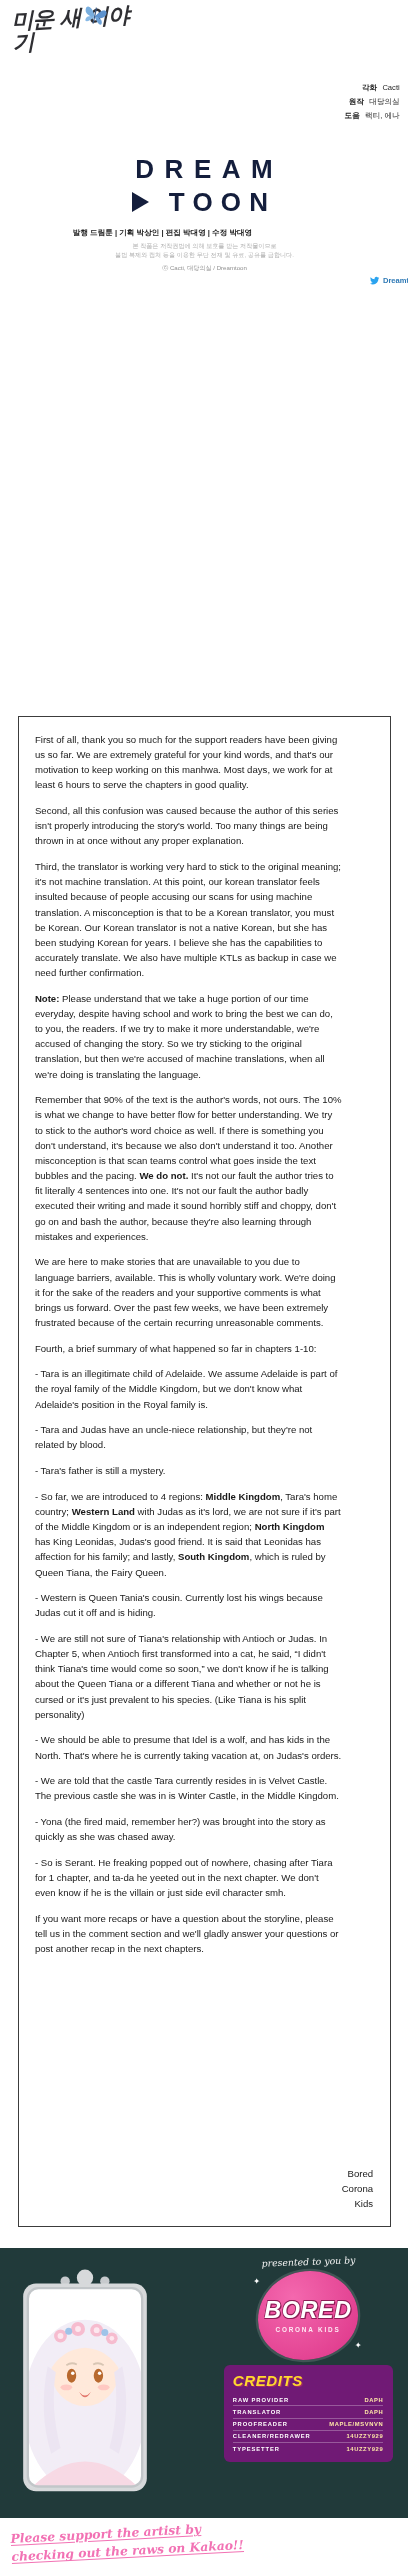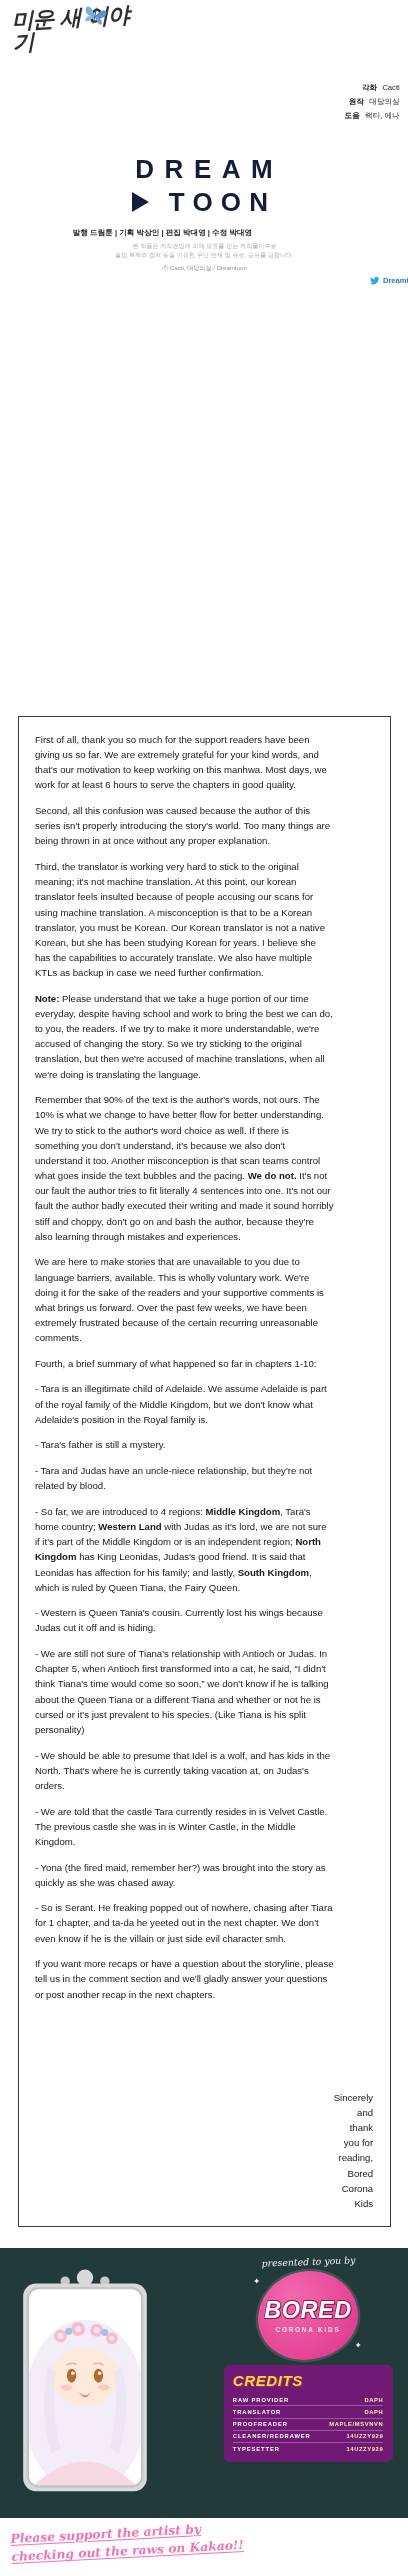--- a/index.html
+++ b/index.html
@@ -130,33 +130,32 @@
   <section class="letter-box">
     <div id="letter-body">
         <p><span>First of all, thank you so much for the support readers have been giving us so far. We are extremely grateful for your kind words, and that's our motivation to keep working on this manhwa. Most days, we work for at least 6 hours to serve the chapters in good quality.</span></p>
         <p><span>Second, all this confusion was caused because the author of this series isn't properly introducing the story's world. Too many things are being thrown in at once without any proper explanation.</span></p>
         <p><span>Third, the translator is working very hard to stick to the original meaning; it's not machine translation. At this point, our korean translator feels insulted because of people accusing our scans for using machine translation. A misconception is that to be a Korean translator, you must be Korean. Our Korean translator is not a native Korean, but she has been studying Korean for years. I believe she has the capabilities to accurately translate. We also have multiple KTLs as backup in case we need further confirmation.</span></p>
         <p><span></span><b>Note:</b><span> Please understand that we take a huge portion of our time everyday, despite having school and work to bring the best we can do, to you, the readers. If we try to make it more understandable, we're accused of changing the story. So we try sticking to the original translation, but then we're accused of machine translations, when all we're doing is translating the language.</span></p>
         <p><span>Remember that 90% of the text is the author's words, not ours. The 10% is what we change to have better flow for better understanding. We try to stick to the author's word choice as well. If there is something you don't understand, it's because we also don't understand it too. Another misconception is that scan teams control what goes inside the text bubbles and the pacing. </span><b>We do not.</b><span> It's not our fault the author tries to fit literally 4 sentences into one. It's not our fault the author badly executed their writing and made it sound horribly stiff and choppy, don't go on and bash the author, because they're also learning through mistakes and experiences.</span></p>
         <p><span>We are here to make stories that are unavailable to you due to language barriers, available. This is wholly voluntary work. We're doing it for the sake of the readers and your supportive comments is what brings us forward. Over the past few weeks, we have been extremely frustrated because of the certain recurring unreasonable comments.</span></p>
         <p><span>Fourth, a brief summary of what happened so far in chapters 1-10:</span></p>
         <p><span>- Tara is an illegitimate child of Adelaide. We assume Adelaide is part of the royal family of the Middle Kingdom, but we don't know what Adelaide's position in the Royal family is.</span></p>
+        <p><span>- Tara and Judas have an uncle-niece relationship, but they're not related by blood.</span></p>
         <p><span>- Tara's father is still a mystery.</span></p>
-        <p><span>- Tara and Judas have an uncle-niece relationship, but they're not related by blood.</span></p>
         <p><span>- So far, we are introduced to 4 regions: </span><b>Middle Kingdom</b><span>, Tara's home country; </span><b>Western Land</b><span> with Judas as it's lord, we are not sure if it's part of the Middle Kingdom or is an independent region; </span><b>North Kingdom</b><span> has King Leonidas, Judas's good friend. It is said that Leonidas has affection for his family; and lastly, </span><b>South Kingdom</b><span>, which is ruled by Queen Tiana, the Fairy Queen.</span></p>
         <p><span>- Western is Queen Tania's cousin. Currently lost his wings because Judas cut it off and is hiding.</span></p>
         <p><span>- We are still not sure of Tiana's relationship with Antioch or Judas. In Chapter 5, when Antioch first transformed into a cat, he said, “I didn't think Tiana's time would come so soon,” we don't know if he is talking about the Queen Tiana or a different Tiana and whether or not he is cursed or it's just prevalent to his species. (Like Tiana is his split personality)</span></p>
         <p><span>- We should be able to presume that Idel is a wolf, and has kids in the North. That's where he is currently taking vacation at, on Judas's orders.</span></p>
         <p><span>- We are told that the castle Tara currently resides in is Velvet Castle. The previous castle she was in is Winter Castle, in the Middle Kingdom.</span></p>
         <p><span>- Yona (the fired maid, remember her?) was brought into the story as quickly as she was chased away.</span></p>
         <p><span>- So is Serant. He freaking popped out of nowhere, chasing after Tiara for 1 chapter, and ta-da he yeeted out in the next chapter. We don't even know if he is the villain or just side evil character smh.</span></p>
         <p><span>If you want more recaps or have a question about the storyline, please tell us in the comment section and we'll gladly answer your questions or post another recap in the next chapters.</span></p>
       </div>
     <div class="signoff">
-      <div>Sincerely and thank you for reading,</div>
       <div>Bored Corona Kids</div>
     </div>
   </section>
 
   <footer class="footer">
 
     <div class="portrait">
       <svg width="140" height="234" viewBox="0 0 240 400">
         <defs>
             <clipPath id="pframe">

